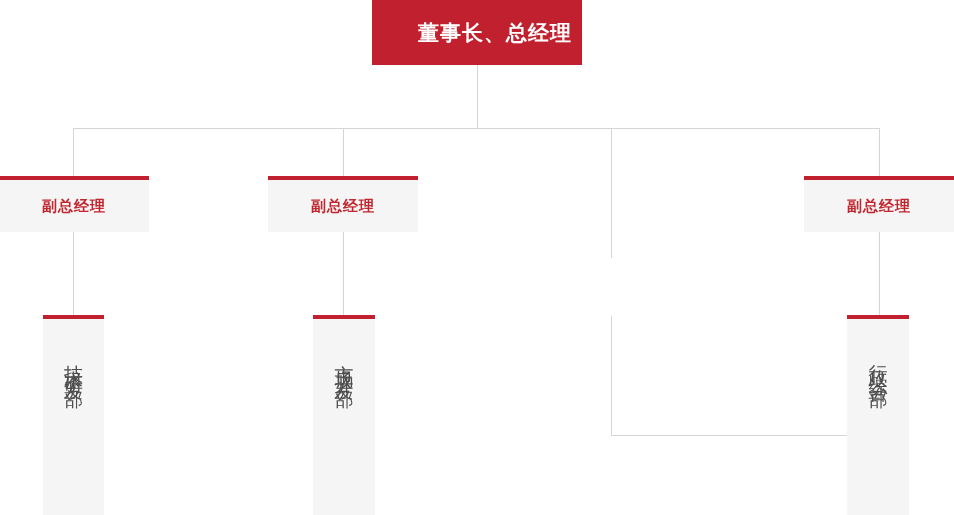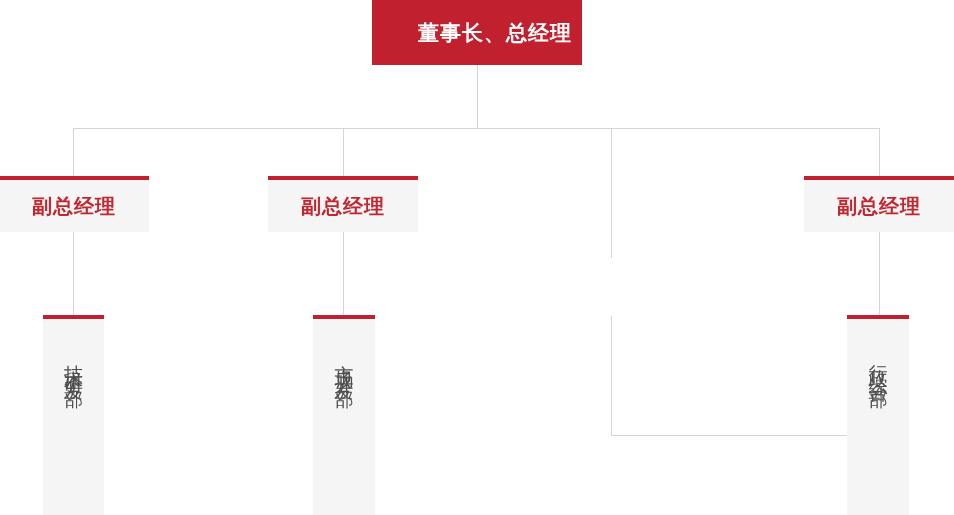--- a/index.html
+++ b/index.html
@@ -50,21 +50,21 @@
     height: 56px;
     background: #f5f5f5;
     border-top: 4px solid #c1212e;
     box-sizing: border-box;
     display: flex;
     align-items: center;
     justify-content: center;
   }
   .l2-node .label {
     color: #c2262f;
-    font-size: 20px;
+    font-size: 15px;
     font-weight: bold;
     letter-spacing: 1px;
   }
 
   
   .dept-node {
     position: absolute;
     width: 62px;
     height: 200px;
     background: #f5f5f5;

